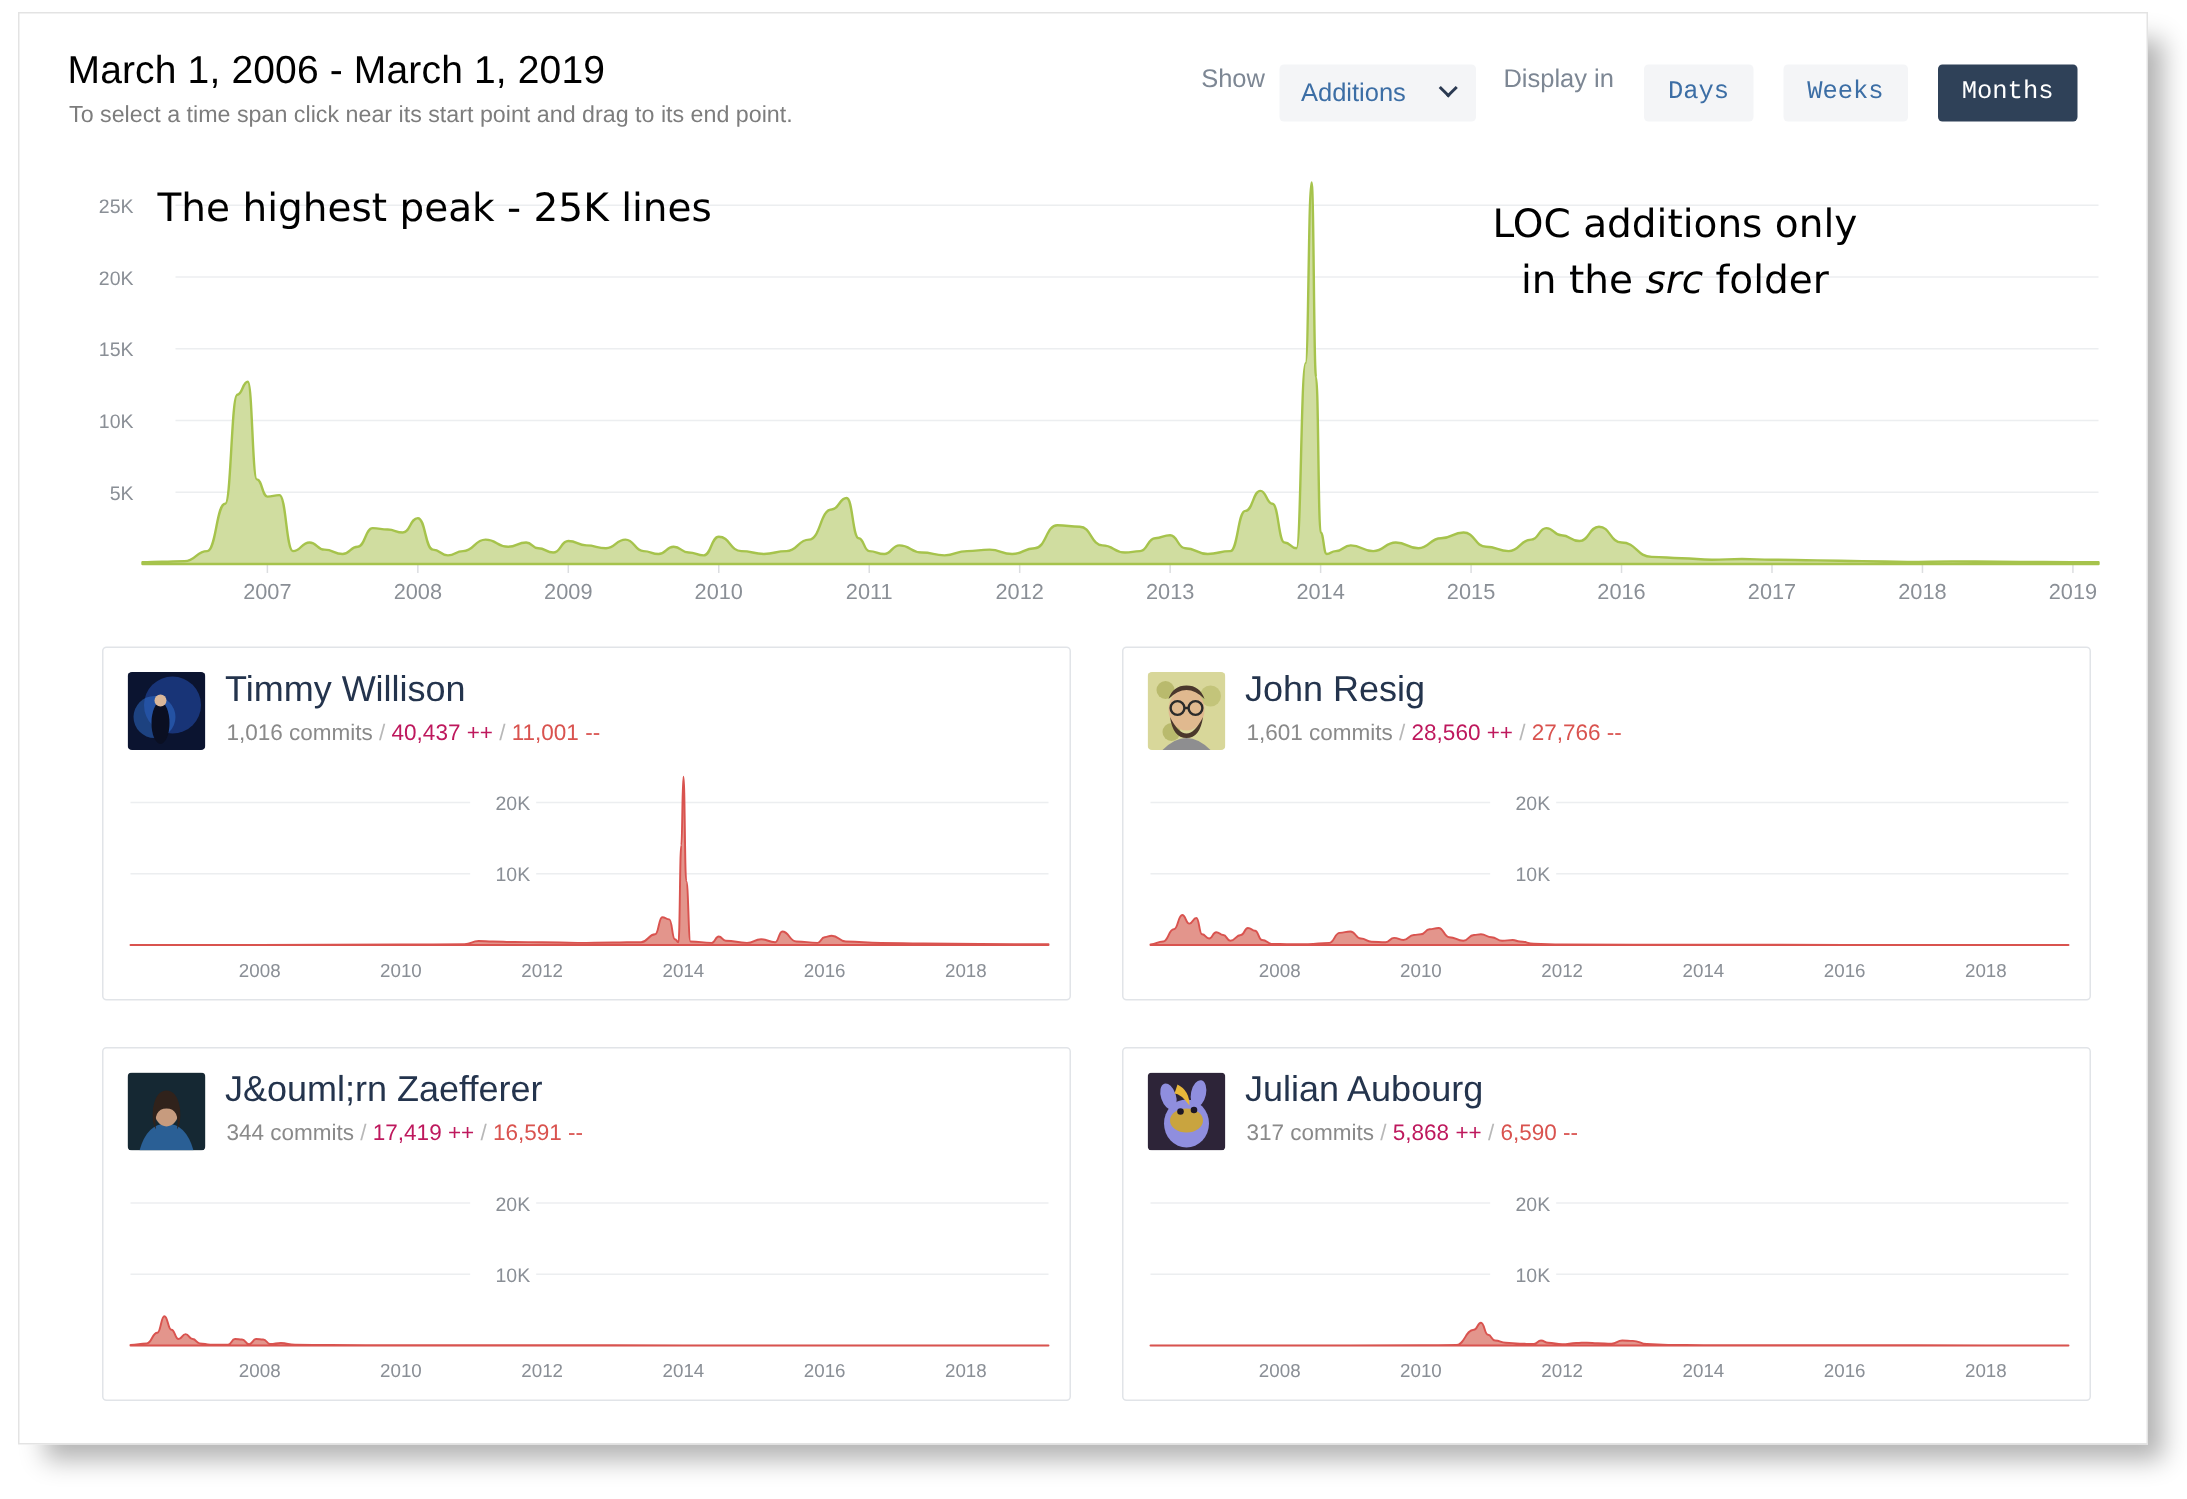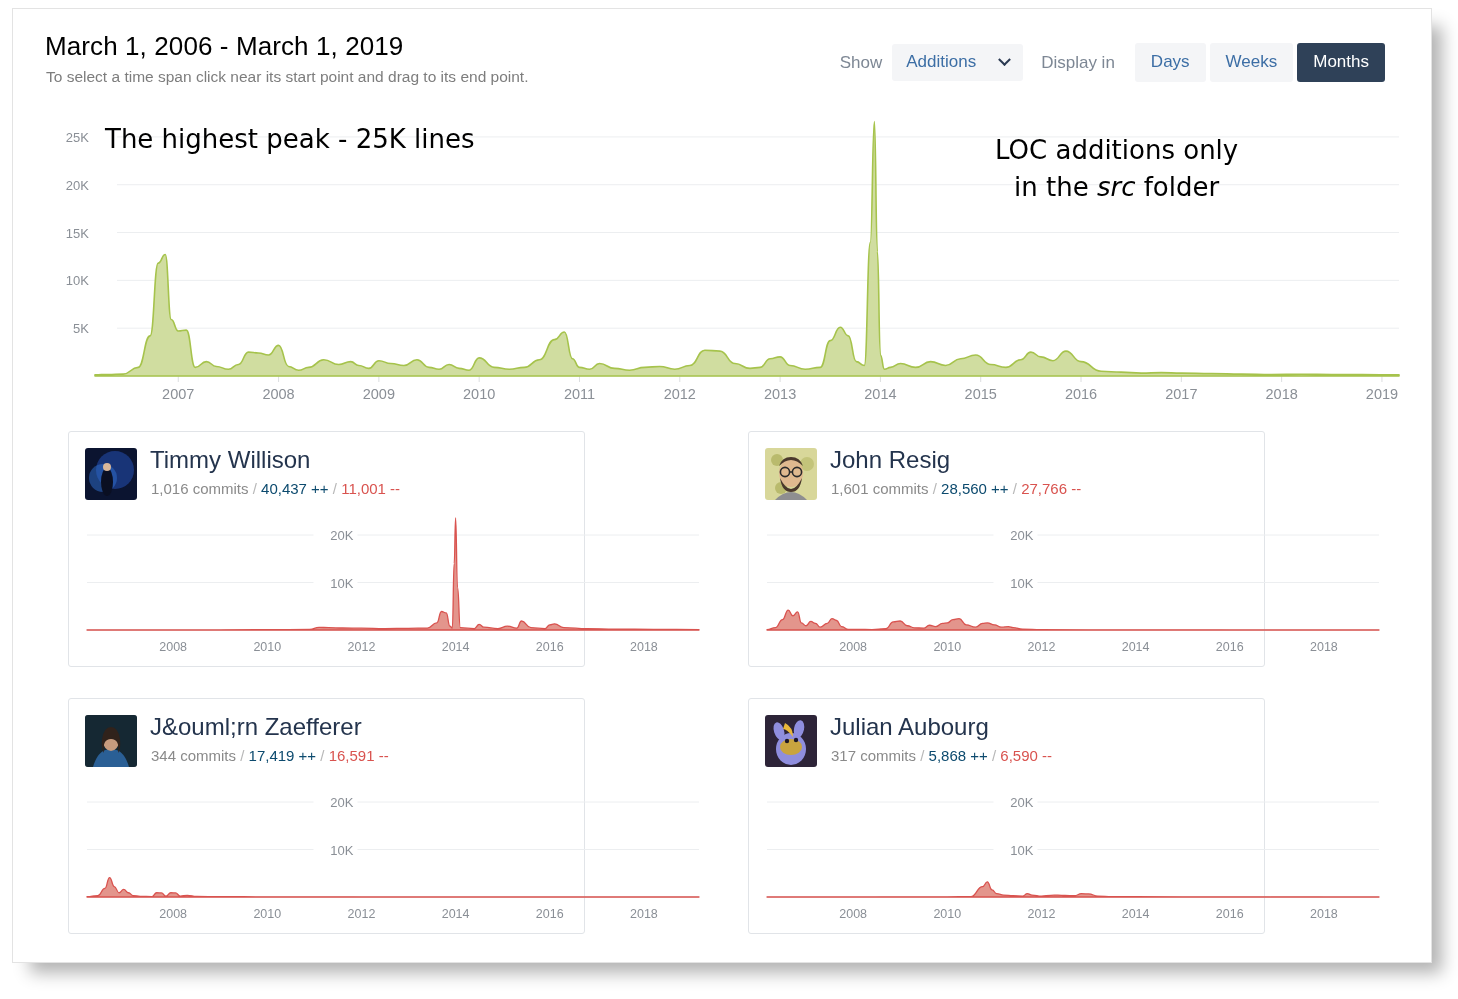--- a/index.html
+++ b/index.html
@@ -29,21 +29,21 @@
     font-size: 26px; color: #000000; font-weight: 400;
     letter-spacing: .1px; white-space: nowrap;
   }
   .hdr-sub {
     position: absolute; left: 33px; top: 59px;
     font-size: 15.5px; color: #7d7d7d; white-space: nowrap;
   }
 
   .controls {
     position: absolute; right: 46px; top: 34px;
-    display: flex; align-items: center; gap: 0px;
+    display: flex; gap: 0px;
     white-space: nowrap;
   }
   .ctl-label {
     font-size: 17px; color: #7d8794; padding: 0 10px 0 0;
   }
   .ctl-label.second { padding-left: 18px; }
 
   .select-box {
     background: #f4f5f7; border: 0;
     border-radius: 3px;
@@ -53,21 +53,21 @@
     cursor: pointer;
   }
   .chev {
     display: inline-block;
     width: 9px; height: 9px;
     border-right: 2.4px solid #2b3a52;
     border-bottom: 2.4px solid #2b3a52;
     transform: rotate(45deg) translate(-2px,-2px);
   }
 
-  .seg { display: flex; margin-left: 10px; gap: 4px; }
+  .seg { display: flex; margin-left: 10px; gap: 20px; font-family: Liberation Mono, monospace; }
   .seg-btn {
     background: #f4f5f7; border: 0; border-radius: 3px;
     padding: 9px 16px 10px 16px;
     font-size: 17px; color: #3c6ea5; cursor: pointer;
     font-family: inherit;
   }
   .seg-btn.active { background: #2f4158; color: #ffffff; }
 
   
   #mainchart {
@@ -86,42 +86,42 @@
   #ann-left  { left: 62px;  top: 16px; }
   #ann-right { left: 952px; top: 27px; }
   .ital { font-style: italic; margin-top: 47px; }
 
   
   .card {
     position: absolute;
     background: #ffffff;
     border: 1px solid #e1e4e8;
     border-radius: 3px;
-    width: 517px; height: 236px;
+    width: 646px; height: 236px;
   }
   #card0 { left: 55px;  top: 422px; }
   #card1 { left: 735px; top: 422px; }
   #card2 { left: 55px;  top: 689px; }
   #card3 { left: 735px; top: 689px; }
 
   .avatar {
     position: absolute; left: 16px; top: 16px;
     width: 52px; height: 52px;
     border-radius: 3px;
     overflow: hidden;
   }
   .c-name {
     position: absolute; left: 81px; top: 14px;
     font-size: 24px; color: #24344d; white-space: nowrap;
   }
   .c-stats {
     position: absolute; left: 82px; top: 48px;
     font-size: 15px; color: #8a8a8a; white-space: nowrap;
   }
-  .c-stats .add { color: #0c4a6e; margin-top: 32px; }
+  .c-stats .add { color: #be185d; margin-top: 32px; }
   .c-stats .del { color: #d9534f; }
   .c-stats .sep { color: #b8b8b8; }
 
   .spark {
     position: absolute; left: 8px; top: 78px;
     width: 630px; height: 150px;
   }
 
   text.axis {
     font-family: "Liberation Sans", sans-serif;

